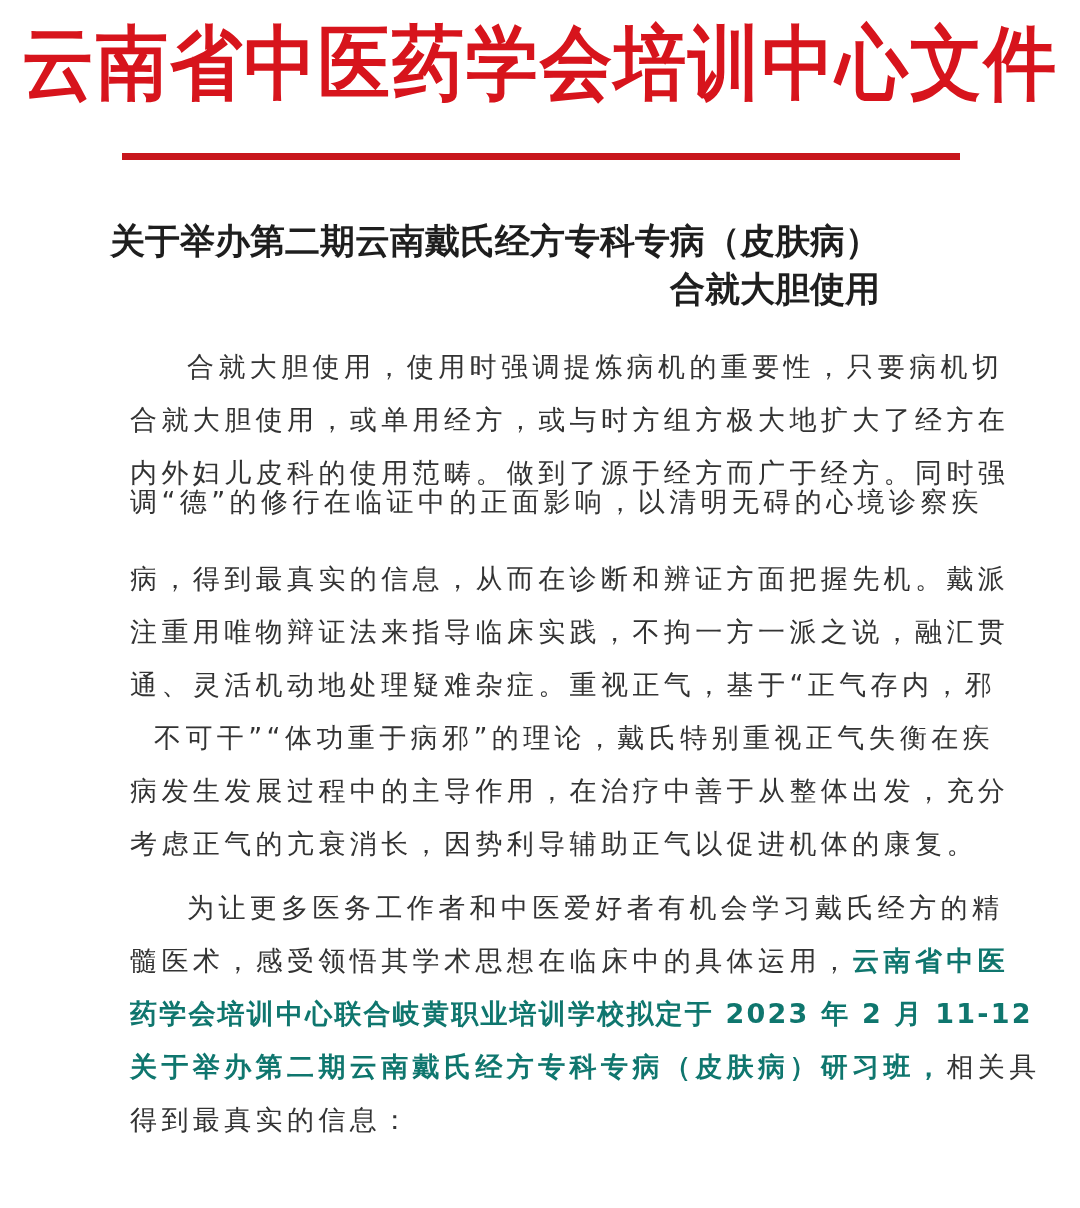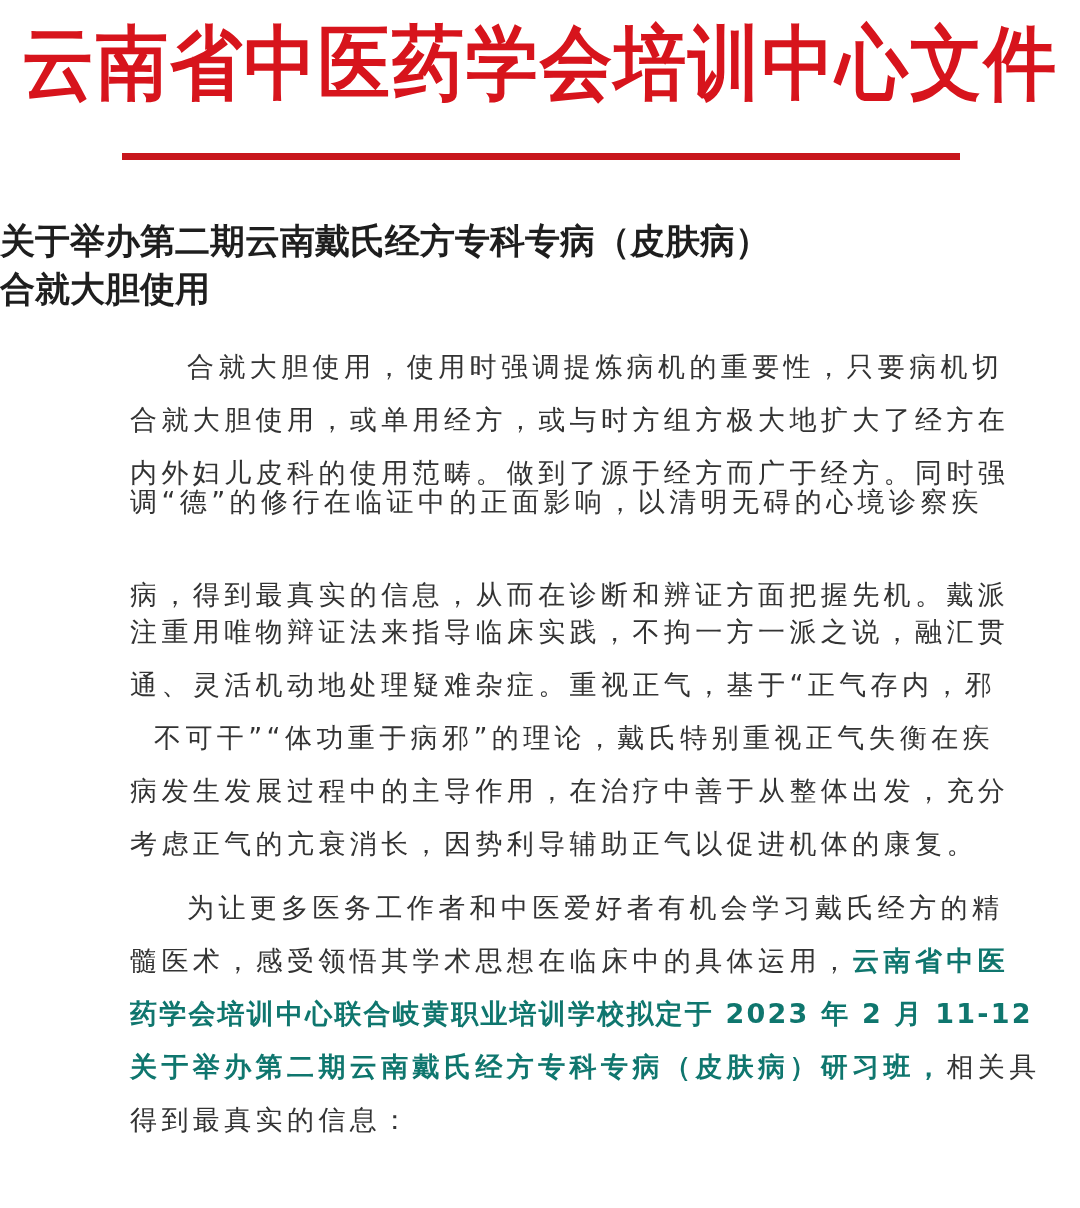--- a/index.html
+++ b/index.html
@@ -7,21 +7,21 @@
   .header-title {
     position: absolute; left: 0; top: 10px; width: 1080px; text-align: center;
     font-family: "DejaVu Serif", serif; font-weight: bold; font-size: 72px; letter-spacing: 2px;
     color: #d7141c; transform: scaleY(1.12); transform-origin: top center;
     white-space: nowrap;
   }
   .red-rule {
     position: absolute; left: 122px; top: 153px; width: 838px; height: 7px; background: #c8161d;
   }
   .doc-title {
-    position: absolute; left: 0; width: 880px; text-align: left;
+    position: absolute; left: 0; width: 880px; text-align: right;
     font-size: 35px; font-weight: bold; color: #1e1e1e; white-space: nowrap; letter-spacing: 0px;
   }
   .doc-title.l1 { top: 218px; }
   .doc-title.l2 { top: 266px; }
   .body-line {
     position: absolute; left: 130px; font-size: 27px; color: #333333; white-space: nowrap;
     letter-spacing: 4.4px; line-height: 36px;
   }
   .body-line.indent { left: 187px; }
   .bold { font-weight: bold; color: #0f766e; }
@@ -39,21 +39,21 @@
   <div class="red-rule"></div>
 
   <div class="doc-title l1">关于举办第二期云南戴氏经方专科专病（皮肤病）</div>
   <div class="doc-title l2">合就大胆使用</div>
 
   <div>
     <div class="body-line indent" style="top:349px;">合就大胆使用，使用时强调提炼病机的重要性，只要病机切</div>
     <div class="body-line" style="top:402px;">合就大胆使用，或单用经方，或与时方组方极大地扩大了经方在</div>
     <div class="body-line" style="top:455px;">内外妇儿皮科的使用范畴。做到了源于经方而广于经方。同时强</div>
     <div class="body-line" style="top:484px;">调“德”的修行在临证中的正面影响，以清明无碍的心境诊察疾</div>
-    <div class="body-line" style="top:561px;margin-top:16px;">病，得到最真实的信息，从而在诊断和辨证方面把握先机。戴派</div>
+    <div class="body-line" style="top:561px;">病，得到最真实的信息，从而在诊断和辨证方面把握先机。戴派</div>
     <div class="body-line" style="top:614px;">注重用唯物辩证法来指导临床实践，不拘一方一派之说，融汇贯</div>
     <div class="body-line" style="top:667px;">通、灵活机动地处理疑难杂症。重视正气，基于“正气存内，邪</div>
     <div class="body-line" style="top:720px;margin-left:24px;">不可干”“体功重于病邪”的理论，戴氏特别重视正气失衡在疾</div>
     <div class="body-line" style="top:773px;">病发生发展过程中的主导作用，在治疗中善于从整体出发，充分</div>
     <div class="body-line" style="top:826px;">考虑正气的亢衰消长，因势利导辅助正气以促进机体的康复。</div>
   </div>
 
   <div>
     <div class="body-line indent" style="top:890px;">为让更多医务工作者和中医爱好者有机会学习戴氏经方的精</div>
     <div class="body-line" style="top:943px;">

